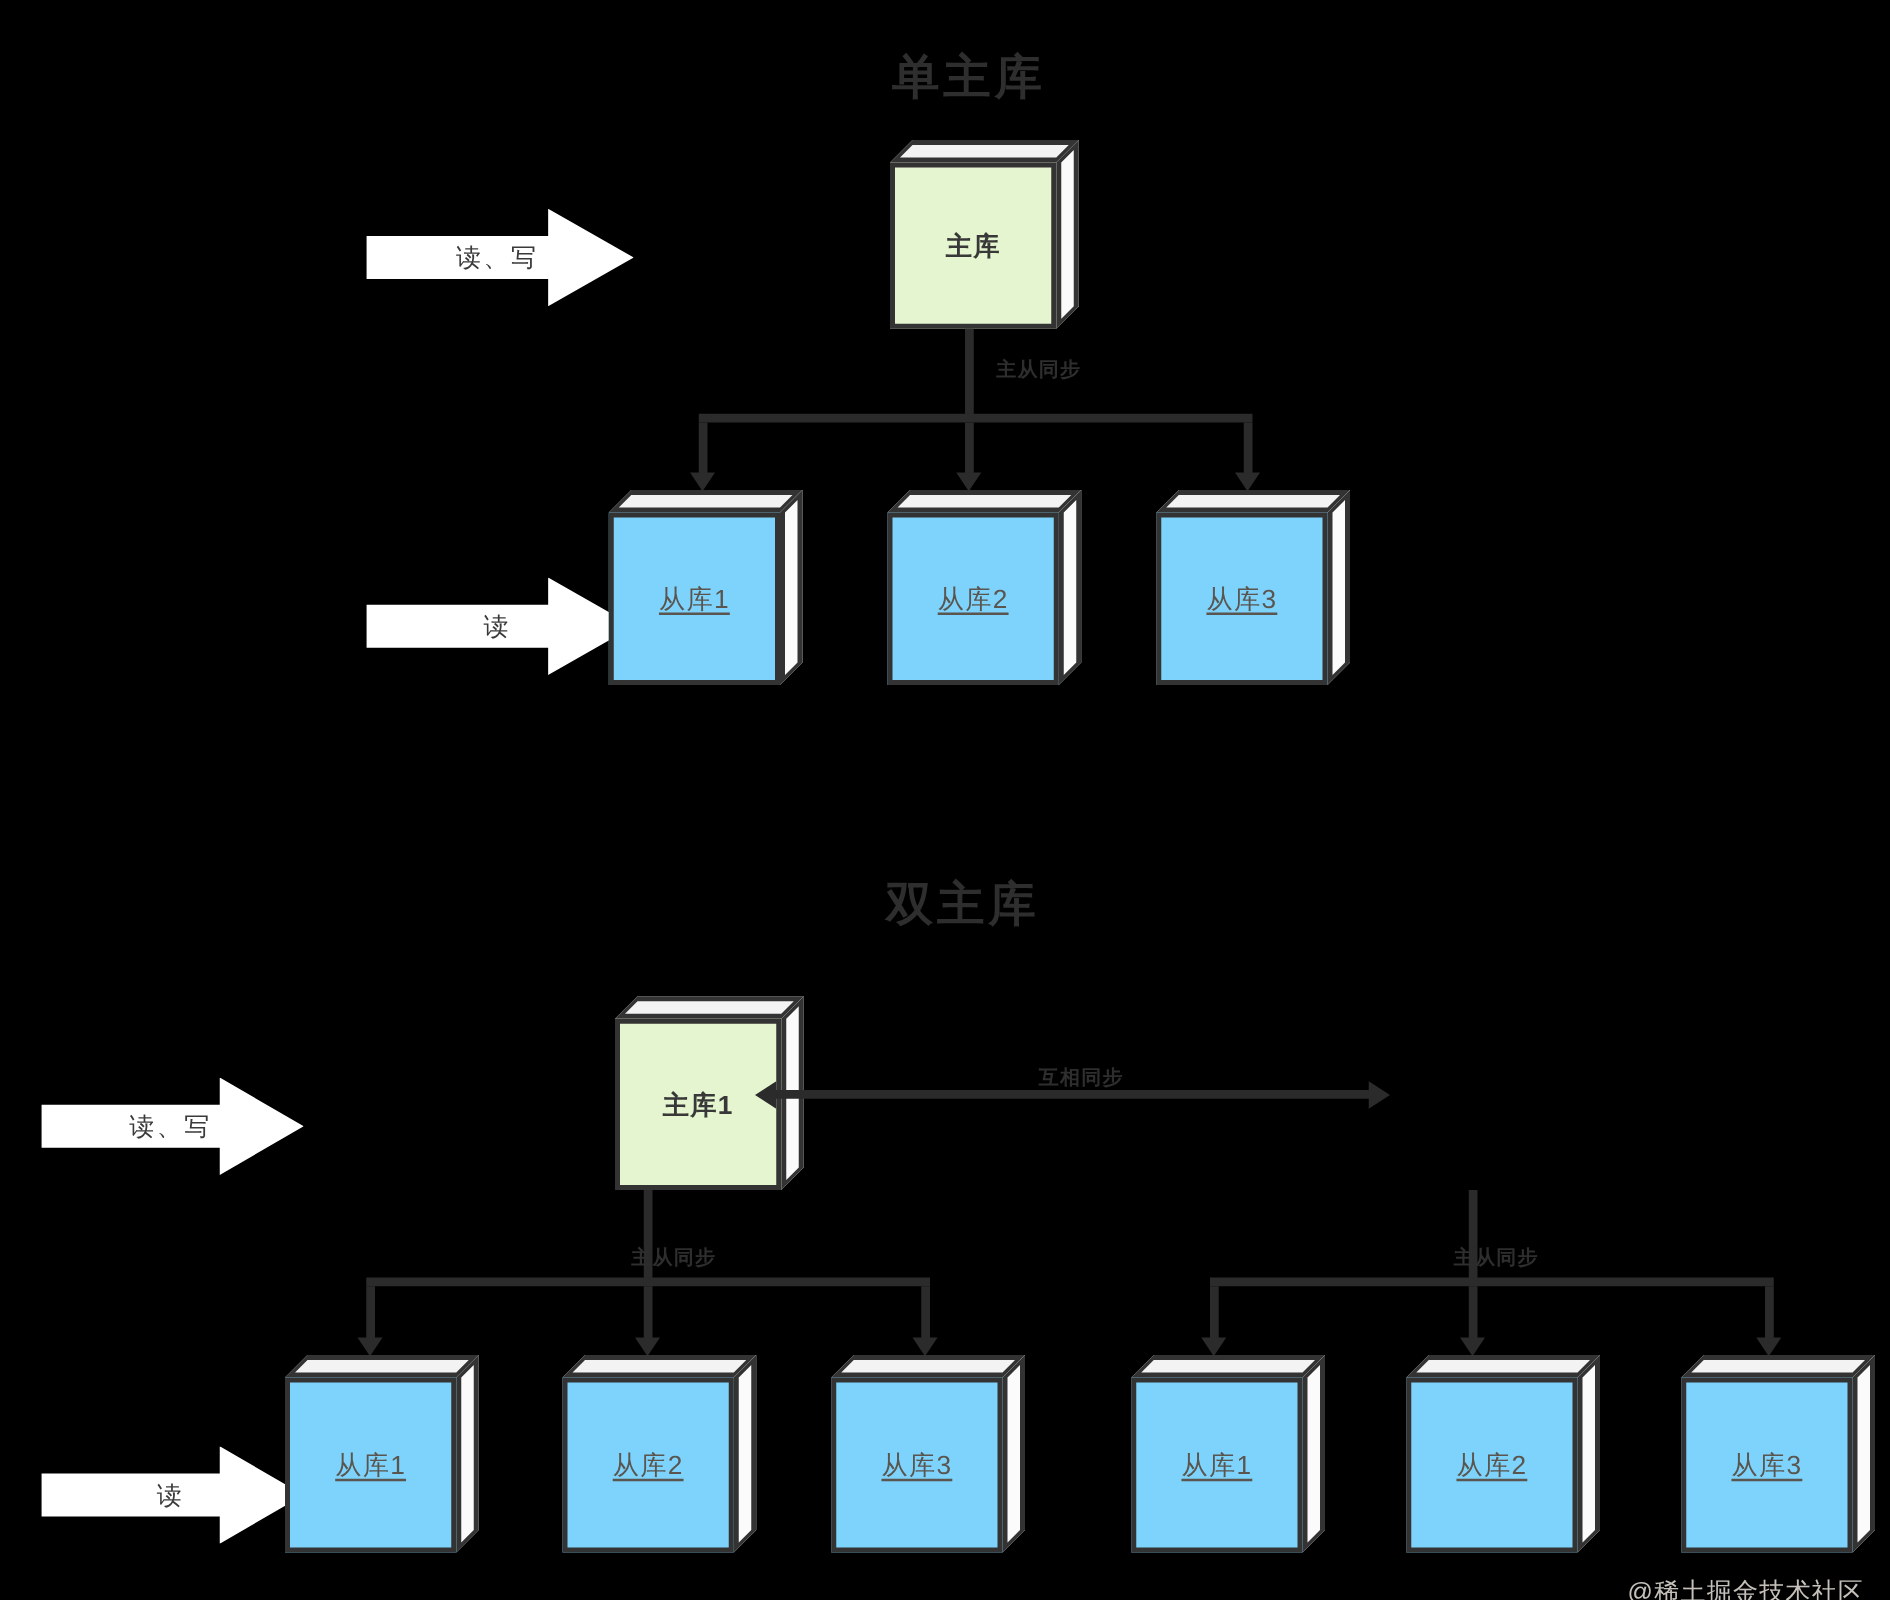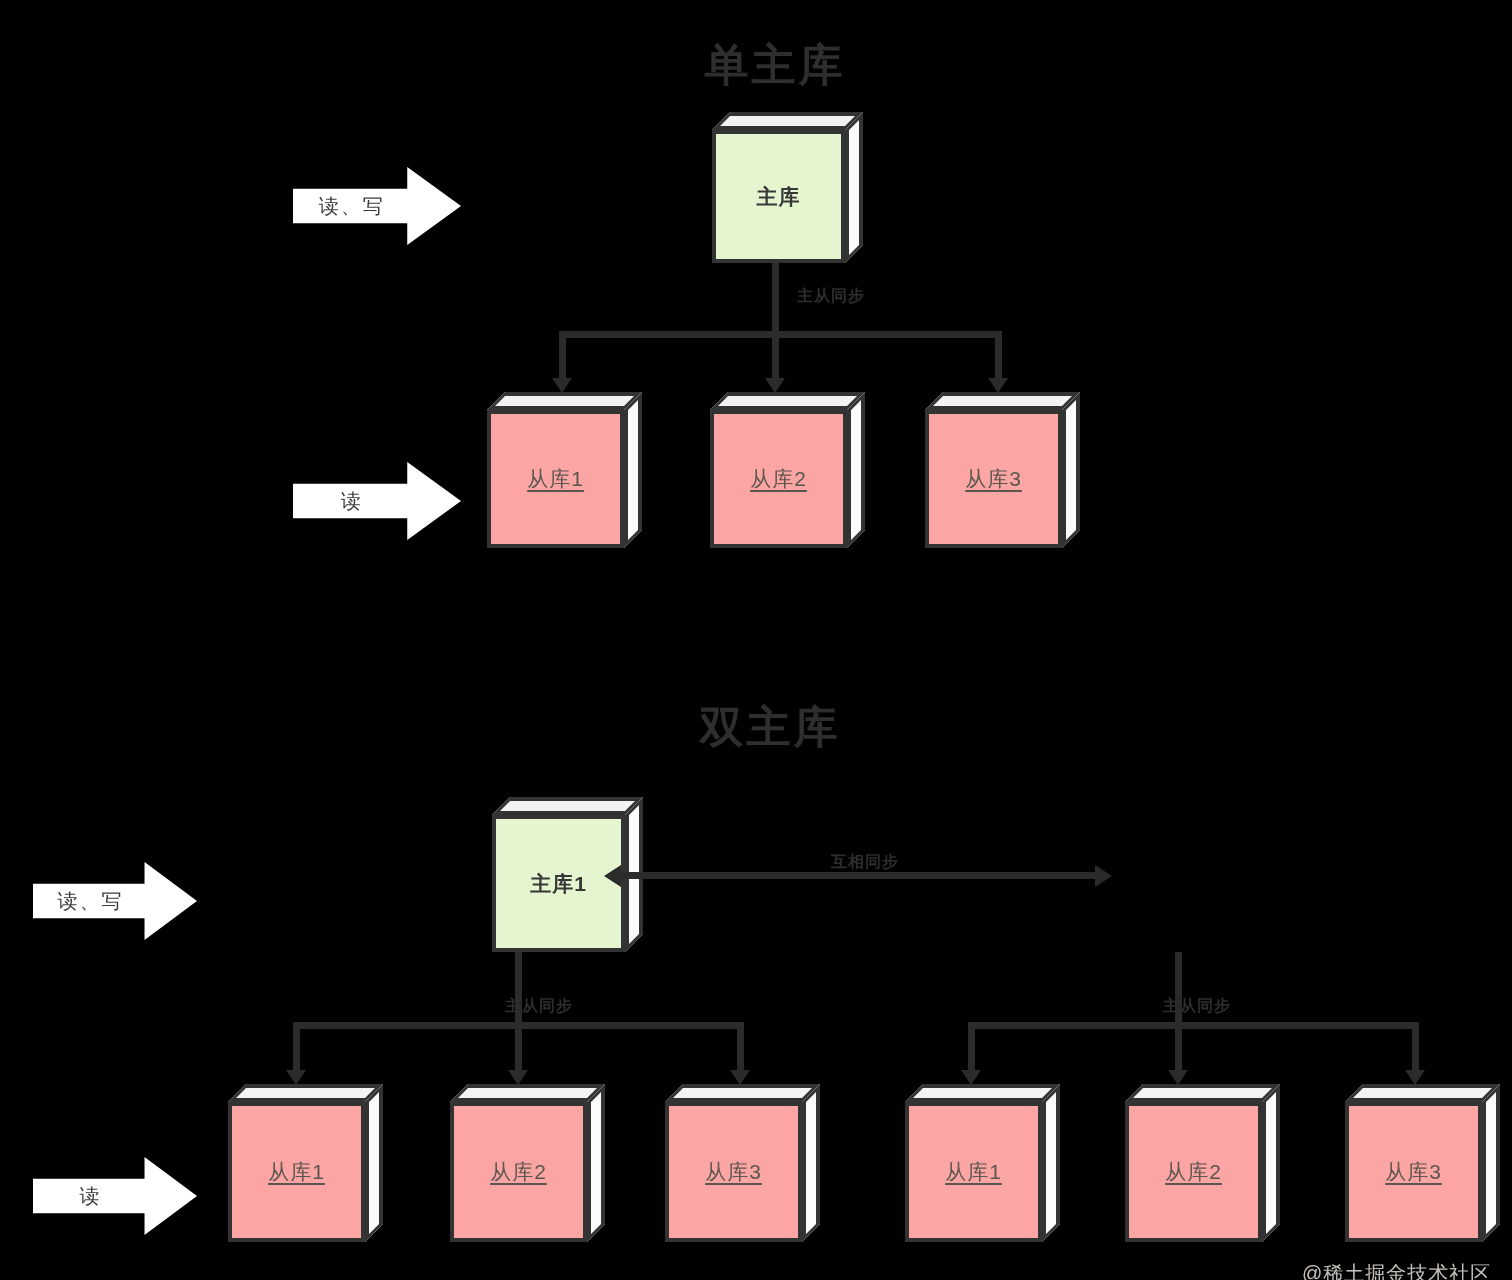--- a/index.html
+++ b/index.html
@@ -1,31 +1,31 @@
 <!DOCTYPE html>
 <html><head>
 <meta charset="utf-8">
 <style>
   html,body{margin:0;padding:0;background:#000;}
   .canvas{position:relative;width:1512px;height:1280px;background:#000;border-radius:22px;overflow:hidden;font-family:"Liberation Sans",sans-serif;}
-  .title{position:absolute;font-size:44px;font-weight:700;color:#2e2e2e;text-align:center;letter-spacing:3px;white-space:nowrap;}
+  .title{position:absolute;font-size:38px;font-weight:700;color:#2e2e2e;text-align:center;letter-spacing:3px;white-space:nowrap;}
   .sync-label{position:absolute;font-size:16px;font-weight:600;color:#2e2e2e;white-space:nowrap;letter-spacing:1px;}
   .hline,.vline{position:absolute;background:#2b2b2b;}
   .ah{position:absolute;width:0;height:0;}
   .ah-down{border-left:10px solid transparent;border-right:10px solid transparent;border-top:15px solid #2b2b2b;}
   .ah-left{border-top:11px solid transparent;border-bottom:11px solid transparent;border-right:17px solid #2b2b2b;}
   .ah-right{border-top:11px solid transparent;border-bottom:11px solid transparent;border-left:17px solid #2b2b2b;}
-  .warrow{position:absolute;background:#ffffff;clip-path:polygon(0 28%,68% 28%,68% 0,100% 50%,68% 100%,68% 72%,0 72%);display:flex;align-items:center;justify-content:center;}
+  .warrow{position:absolute;background:#ffffff;clip-path:polygon(0 28%,68% 28%,68% 0,100% 50%,68% 100%,68% 72%,0 72%);display:flex;align-items:center;justify-content:center;padding-left:46px;}
   .warrow span{font-size:20px;color:#3a3a3a;font-weight:500;margin-right:30%;letter-spacing:2px;white-space:nowrap;}
   .cube{position:absolute;}
   .cube .top{position:absolute;left:0;top:-18px;width:100%;height:18px;background:#f3f3f3;border:4px solid #333;box-sizing:border-box;transform:skewX(-45deg);transform-origin:0 100%;}
   .cube .side{position:absolute;top:0;right:-18px;width:18px;height:100%;background:#fbfbfb;border:4px solid #333;box-sizing:border-box;transform:skewY(-45deg);transform-origin:0 0;}
   .cube .front{position:absolute;left:0;top:0;right:0;bottom:0;border:4px solid #333;box-sizing:border-box;display:flex;align-items:center;justify-content:center;}
   .cube.green .front{background:#e4f5cf;text-align:center;}
-  .cube.peach .front{background:#fca5a5;}
+  .cube.peach .front{background:#7dd3fc;}
   .master-label{font-size:21px;font-weight:700;color:#383838;letter-spacing:1px;}
   .slave-label{font-size:21px;color:#5a554e;text-decoration:underline;text-underline-offset:4px;letter-spacing:1px;}
   .watermark{position:absolute;font-size:20px;color:rgba(232,226,218,0.85);letter-spacing:1px;white-space:nowrap;}
 </style>
 </head>
 <body>
 
 <div class="canvas">
 
   <div class="title" style="left:630px;top:36px;width:290px;">单主库</div>

